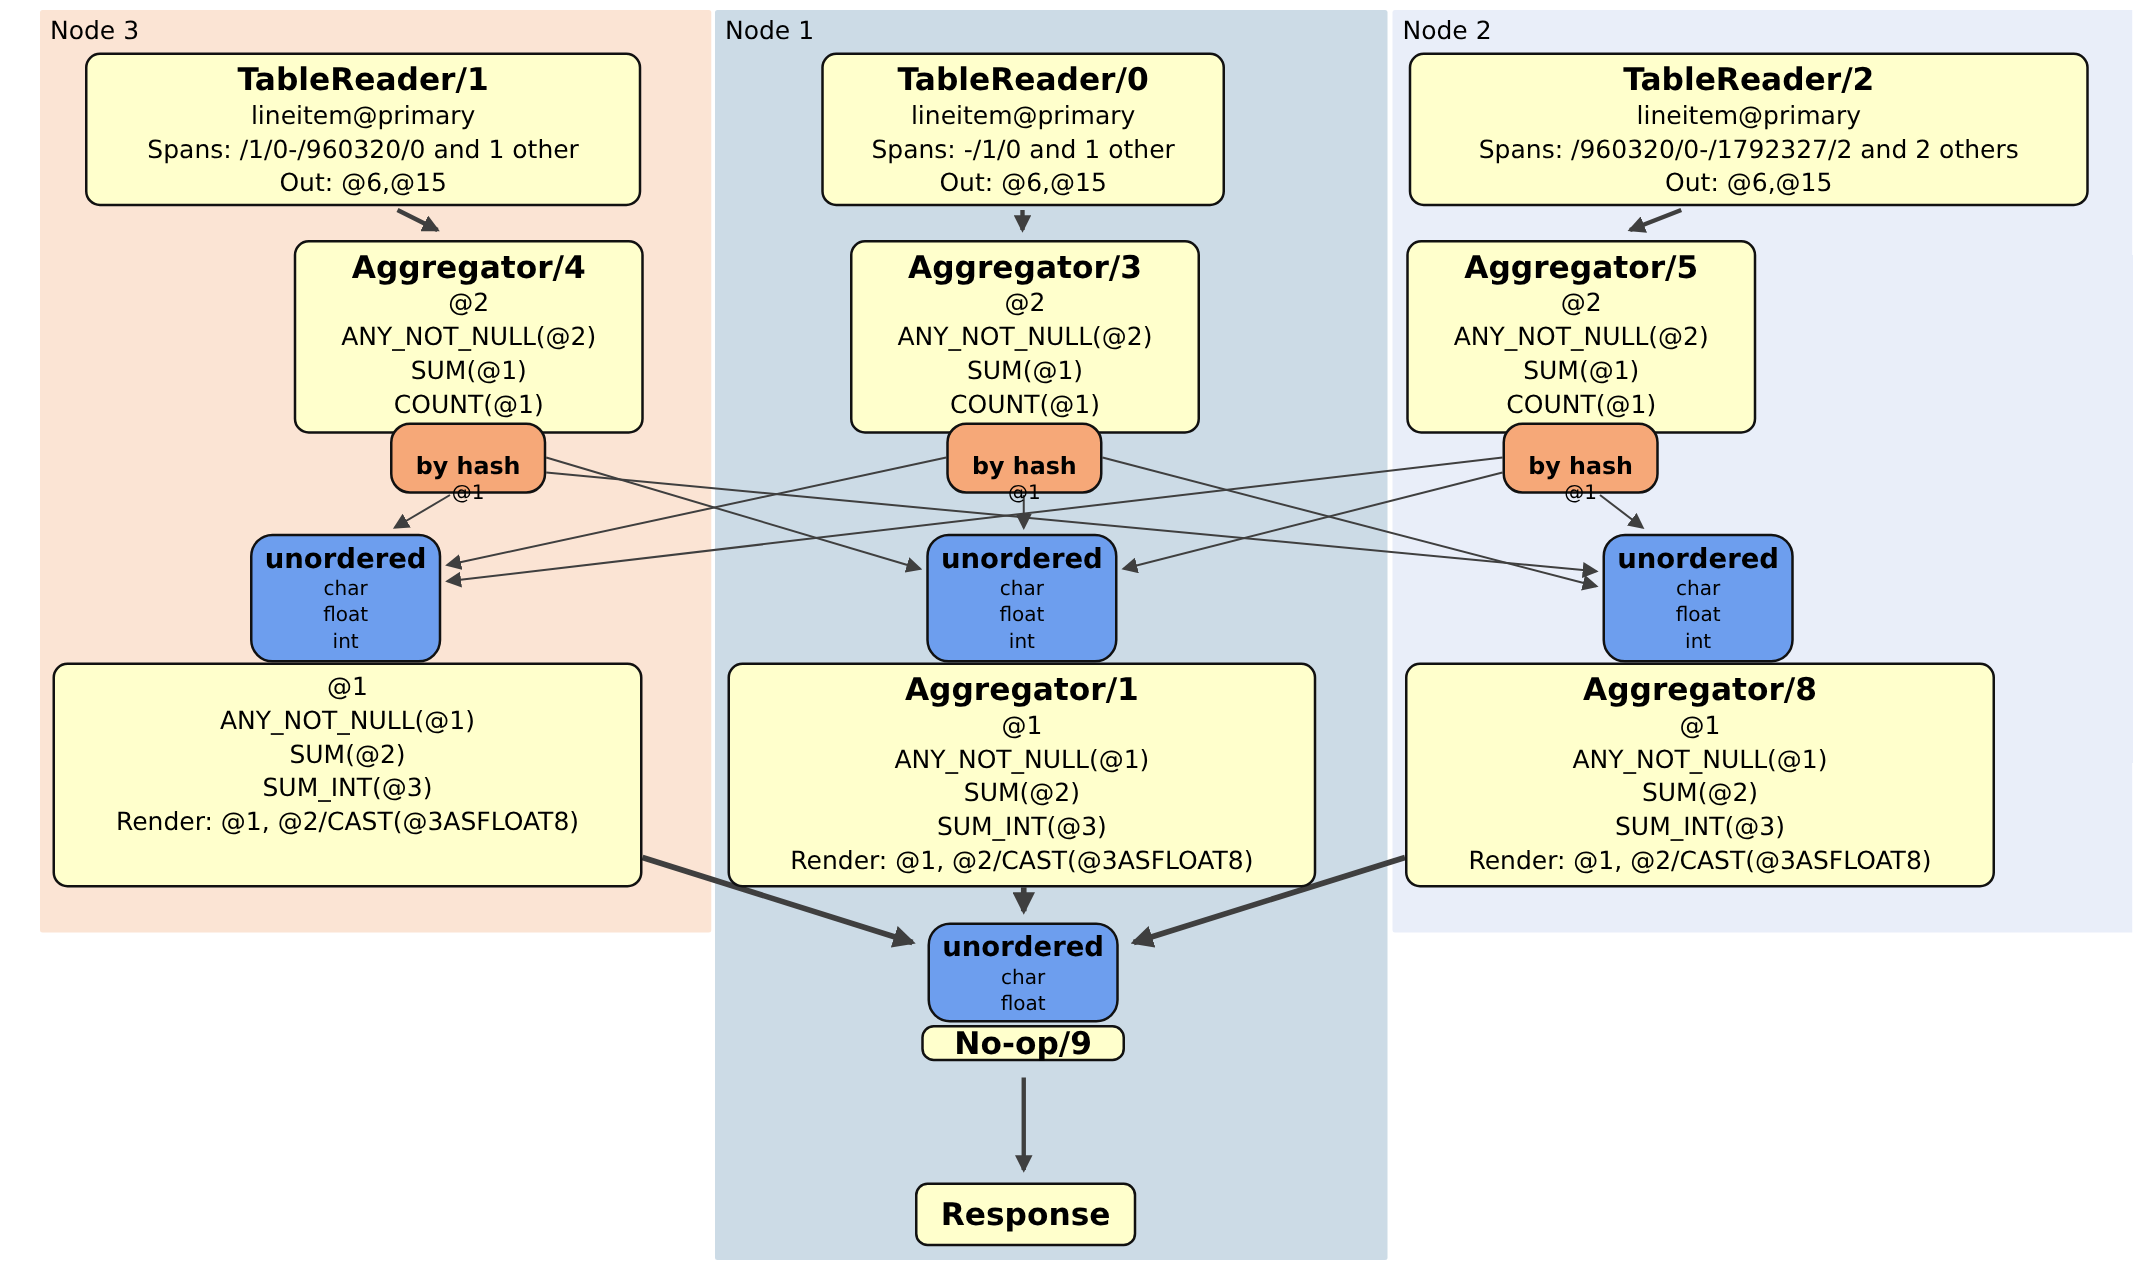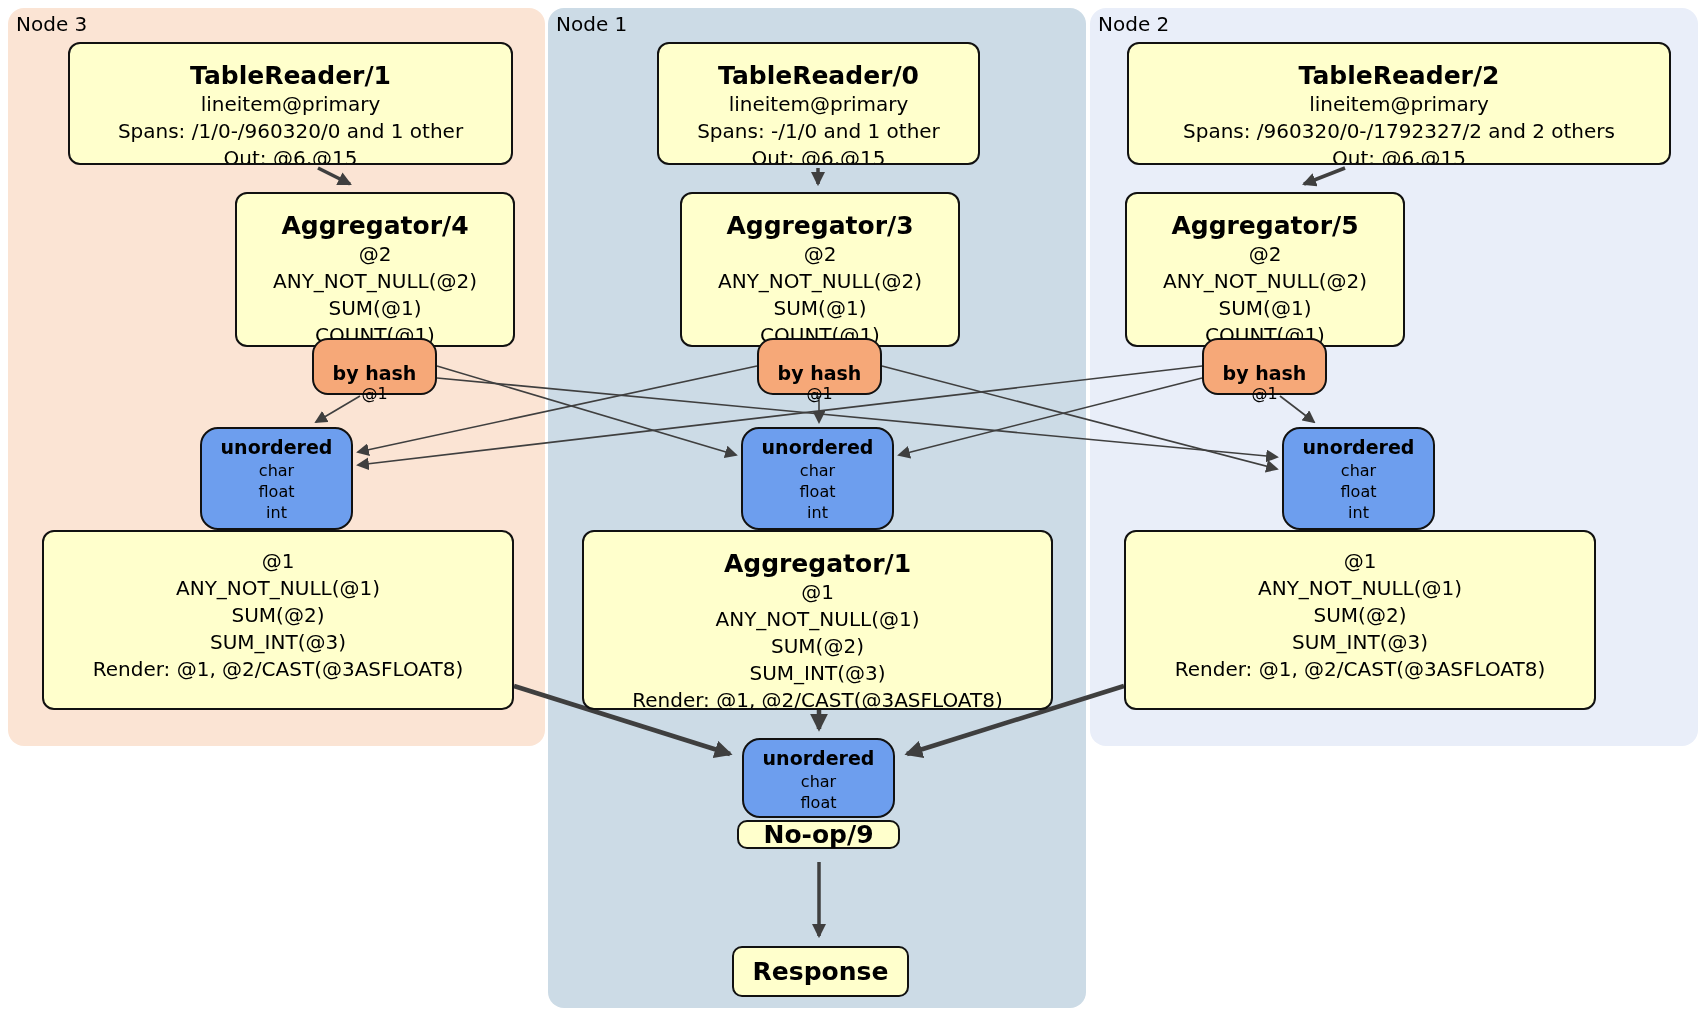--- a/index.html
+++ b/index.html
@@ -1,43 +1,43 @@
 <!DOCTYPE html>
 <html><head>
 <meta charset="utf-8">
 <style>
   html,body { margin:0; padding:0; background:#ffffff; }
   .stage {
     position:relative; width:1706px; height:1016px;
     font-family:"DejaVu Sans","Liberation Sans",sans-serif;
     background:#ffffff; overflow:hidden; color:#000;
   }
-  .panel { position:absolute; border-radius:16px; }
+  .panel { position:absolute; border-radius:2px;margin-left:24px; }
   .panel-label { position:absolute; left:8px; top:4px; font-size:20px; color:#000; white-space:nowrap; }
   .edges { position:absolute; left:0; top:0; z-index:1; }
   .box {
     position:absolute; box-sizing:border-box; z-index:2;
     background:#ffffcc; border:2px solid #111111; border-radius:12px;
-    text-align:center; padding-top:16px; overflow:hidden;
+    text-align:center; padding-top:4px; overflow:hidden;
   }
   .box-title { font-size:25px; font-weight:bold; line-height:31px; white-space:nowrap; }
   .box-line  { font-size:20px; line-height:27px; white-space:nowrap; }
   .router {
     position:absolute; box-sizing:border-box; z-index:3;
     background:#f6a878; border:2px solid #111111; border-radius:16px;
     text-align:center; padding-top:22px;
   }
   .router-title { font-size:19px; font-weight:bold; line-height:23px; }
   .router-sub   { font-size:16px; line-height:18px; }
   .sync {
     position:absolute; box-sizing:border-box; z-index:3;
     background:#6d9eee; border:2px solid #111111; border-radius:18px;
     text-align:center; padding-top:6px;
   }
-  .sync-title { font-size:19px; font-weight:bold; line-height:25px; }
+  .sync-title { font-size:22px; font-weight:bold; line-height:25px; }
   .sync-item  { font-size:16px; line-height:21px; }
   .terminal {
     position:absolute; box-sizing:border-box; z-index:2;
     background:#ffffcc; border:2px solid #111111; border-radius:10px;
     display:flex; align-items:center; justify-content:center;
     font-size:25px; font-weight:bold; white-space:nowrap;
   }
 </style>
 </head>
 <body>
@@ -165,20 +165,21 @@
     <div class="router-title">by hash</div>
     <div class="router-sub">@1</div>
   </div>
   <div class="sync" style="left:1282px;top:427px;width:153px;height:103px;">
     <div class="sync-title">unordered</div>
     <div class="sync-item">char</div>
     <div class="sync-item">float</div>
     <div class="sync-item">int</div>
   </div>
   <div class="box" style="left:1124px;top:530px;width:472px;height:180px;">
+    <div class="box-title">Aggregator/8</div>
     <div class="box-line">@1</div>
     <div class="box-line">ANY_NOT_NULL(@1)</div>
     <div class="box-line">SUM(@2)</div>
     <div class="box-line">SUM_INT(@3)</div>
     <div class="box-line">Render: @1, @2/CAST(@3ASFLOAT8)</div>
   </div>
 
   <div class="sync" style="left:742px;top:738px;width:153px;height:80px;">
     <div class="sync-title">unordered</div>
     <div class="sync-item">char</div>

